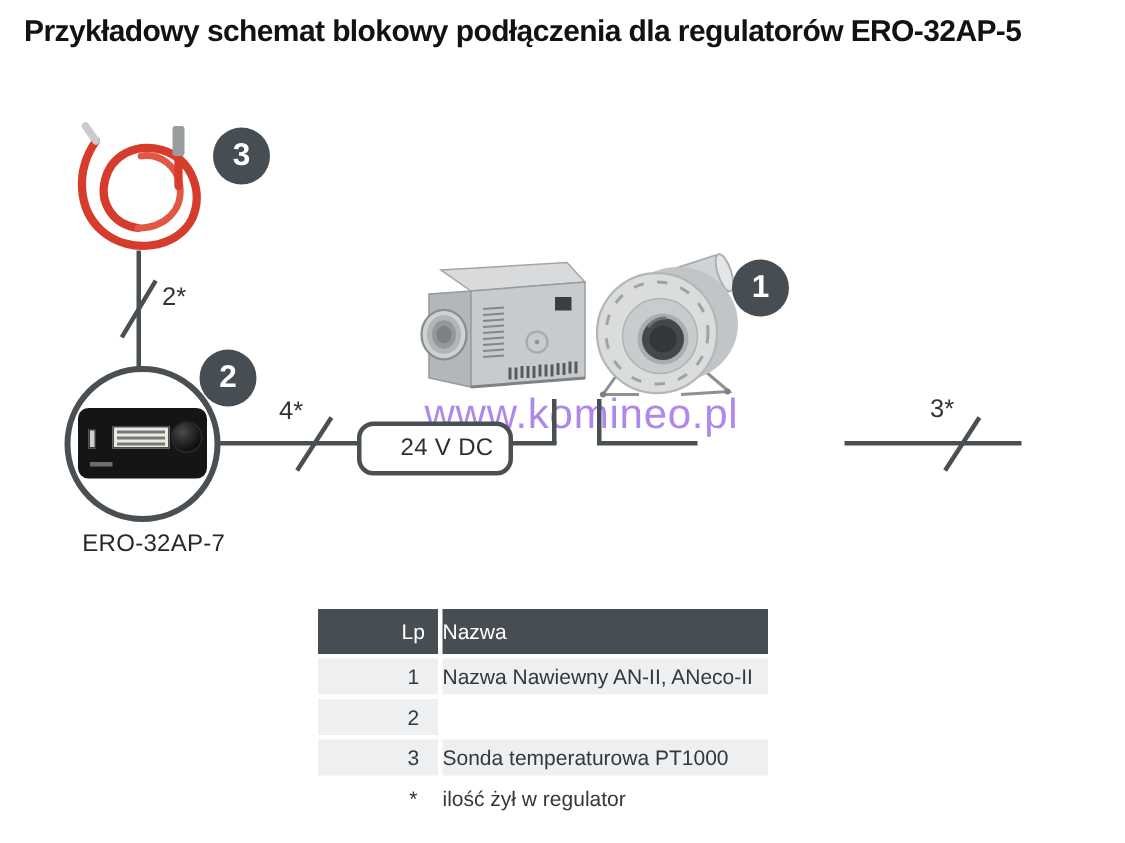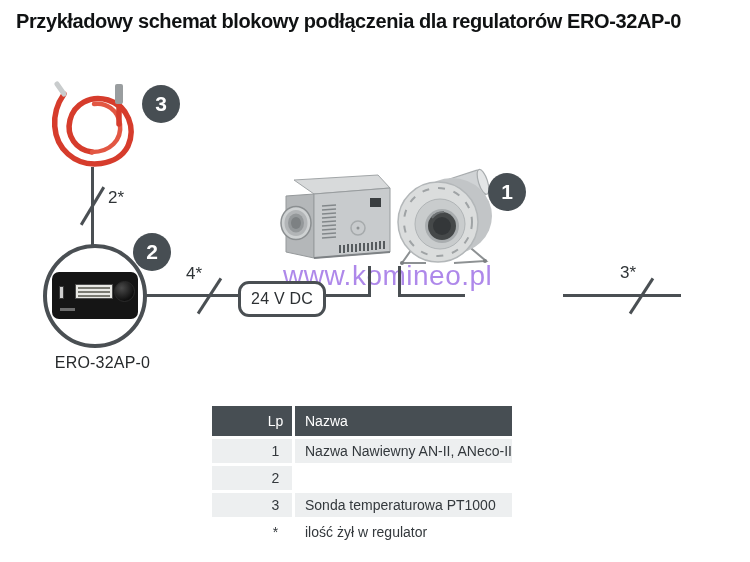--- a/index.html
+++ b/index.html
@@ -11,21 +11,21 @@
 
   
   .wire-h{position:absolute;height:3px;background:#4a4f53;z-index:5;}
   .wire-v{position:absolute;width:3px;background:#4a4f53;z-index:5;}
   .slash{position:absolute;width:3px;background:#4a4f53;z-index:6;}
   .wire-label{position:absolute;font-size:17px;color:#2f3437;z-index:6;}
 
   
   .vbox{position:absolute;background:#fff;border:3px solid #4a4f53;border-radius:11px;
     display:flex;align-items:center;justify-content:center;
-    font-size:16px;color:#2c3033;z-index:7;letter-spacing:0.2px;}
+    font-size:16px;color:#2c3033;z-index:7;letter-spacing:0.2px;padding-left:16px;}
 
   
   .badge{position:absolute;width:38px;height:38px;border-radius:50%;background:#474e53;
     color:#fff;display:flex;align-items:center;justify-content:center;
     font-size:21px;font-weight:600;z-index:8;}
 
   
   .reg-circle{position:absolute;left:43px;top:244px;width:104px;height:104px;
     border:4px solid #4a4f53;border-radius:50%;background:#fff;box-sizing:border-box;z-index:4;}
   .reg-device{position:absolute;left:52px;top:272px;width:86px;height:47px;
@@ -43,34 +43,34 @@
   .photo{position:absolute;z-index:1;}
 
   .watermark{position:absolute;left:283px;top:260px;font-size:28px;color:#6d28d9;
     opacity:0.55;z-index:2;letter-spacing:0.5px;white-space:nowrap;}
 
   
   .parts-table{position:absolute;left:212px;top:406px;width:300px;z-index:3;font-size:14px;}
   .t-row{display:flex;margin-bottom:3px;}
   .t-row .c-lp{width:33px;flex:0 0 33px;display:flex;align-items:center;justify-content:center;padding-left:47px;}
   .t-row .c-gap{width:3px;flex:0 0 3px;background:#fff;}
-  .t-row .c-nazwa{flex:1;display:flex;align-items:center;padding-left:10px;}
+  .t-row .c-nazwa{flex:1;display:flex;align-items:center;}
   .t-head{height:30px;color:#fff;}
   .t-head .c-lp,.t-head .c-nazwa{background:#474e53;}
   .t-body{height:24px;color:#33383c;}
   .t-body .c-lp,.t-body .c-nazwa{background:#edeff0;}
   .t-note{height:24px;color:#33383c;}
   .t-note .c-lp,.t-note .c-nazwa{background:transparent;}
 </style>
 </head>
 <body>
 
 <div class="canvas">
 
-  <div class="page-title">Przykładowy schemat blokowy podłączenia dla regulatorów ERO-32AP-0</div>
+  <div class="page-title">Przykładowy schemat blokowy podłączenia dla regulatorów ERO-32AP-5</div>
 
   <svg class="photo" style="left:40px;top:80px;" width="110" height="92" viewBox="0 0 110 92">
     <path d="M24,14 C10,34 12,60 28,74 C46,90 78,86 88,66 C96,48 88,26 68,20 C50,15 34,24 30,40 C26,56 36,70 52,72" fill="none" stroke="#d63c2c" stroke-width="5.5" stroke-linecap="round"></path>
     <path d="M52,72 C70,72 82,60 80,44 C78,30 66,22 54,24" fill="none" stroke="#e25743" stroke-width="4.5" stroke-linecap="round"></path>
     <path d="M79,44 L79,16" stroke="#d63c2c" stroke-width="5.5" stroke-linecap="round"></path>
     <rect x="75" y="4" width="8" height="20" rx="2" fill="#999d9f"></rect>
     <path d="M24,14 L17,4" stroke="#c9cccd" stroke-width="5" stroke-linecap="round"></path>
   </svg>
 
   <div class="badge" style="left:142px;top:85px;">
@@ -88,21 +88,21 @@
         <i></i>
         <i></i>
         <i></i>
       </span>
     <span class="reg-knob"></span>
     <span class="reg-brand"></span>
   </div>
   <div class="badge" style="left:133px;top:233px;">
     <span>2</span>
   </div>
-  <div class="reg-label">ERO-32AP-0</div>
+  <div class="reg-label">ERO-32AP-7</div>
 
   <div class="wire-h" style="left:146px;top:294px;width:92px;"></div>
   <div class="slash" style="left:208px;top:275px;height:42px;transform:rotate(33deg);"></div>
   <div class="wire-label" style="left:186px;top:264px;">4*</div>
 
   <div class="vbox" style="left:238px;top:281px;width:82px;height:30px;">
     <span>24 V DC</span>
   </div>
 
   <div class="wire-h" style="left:320px;top:294px;width:51px;"></div>

